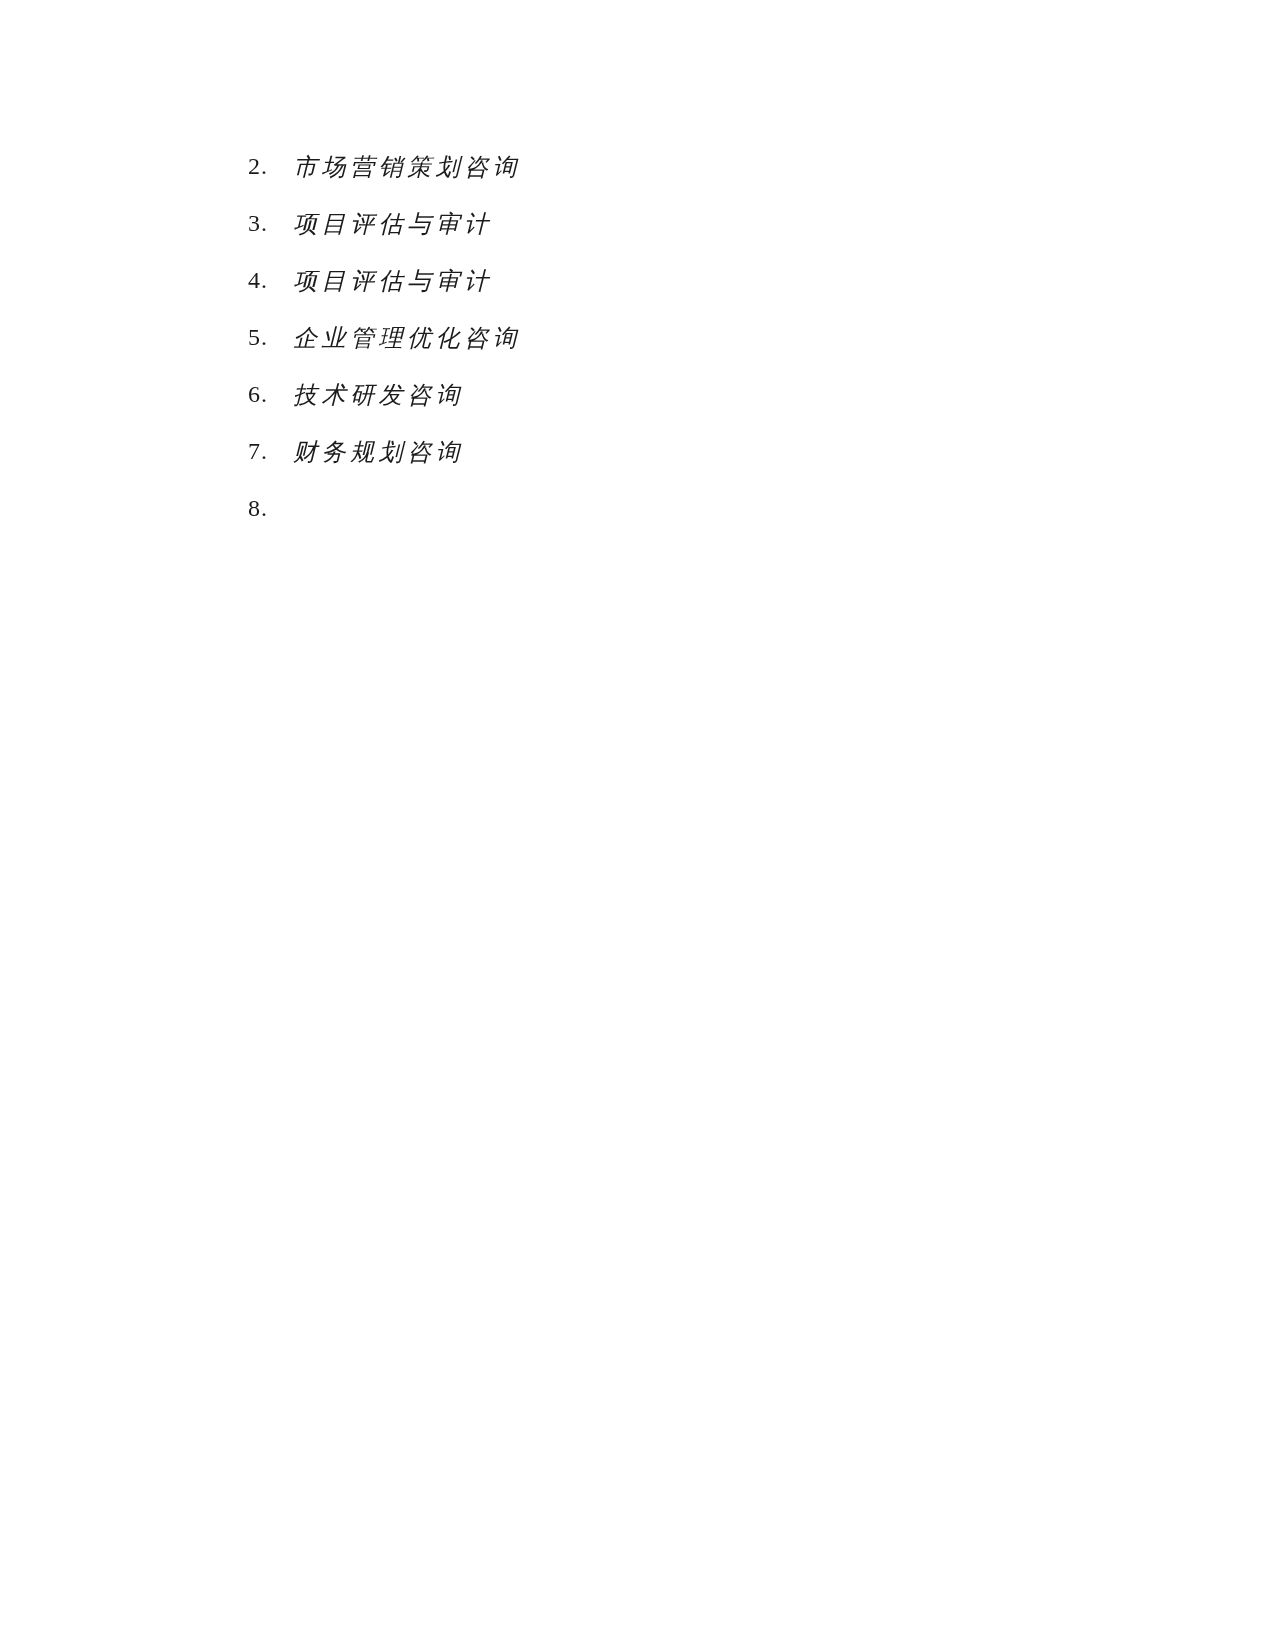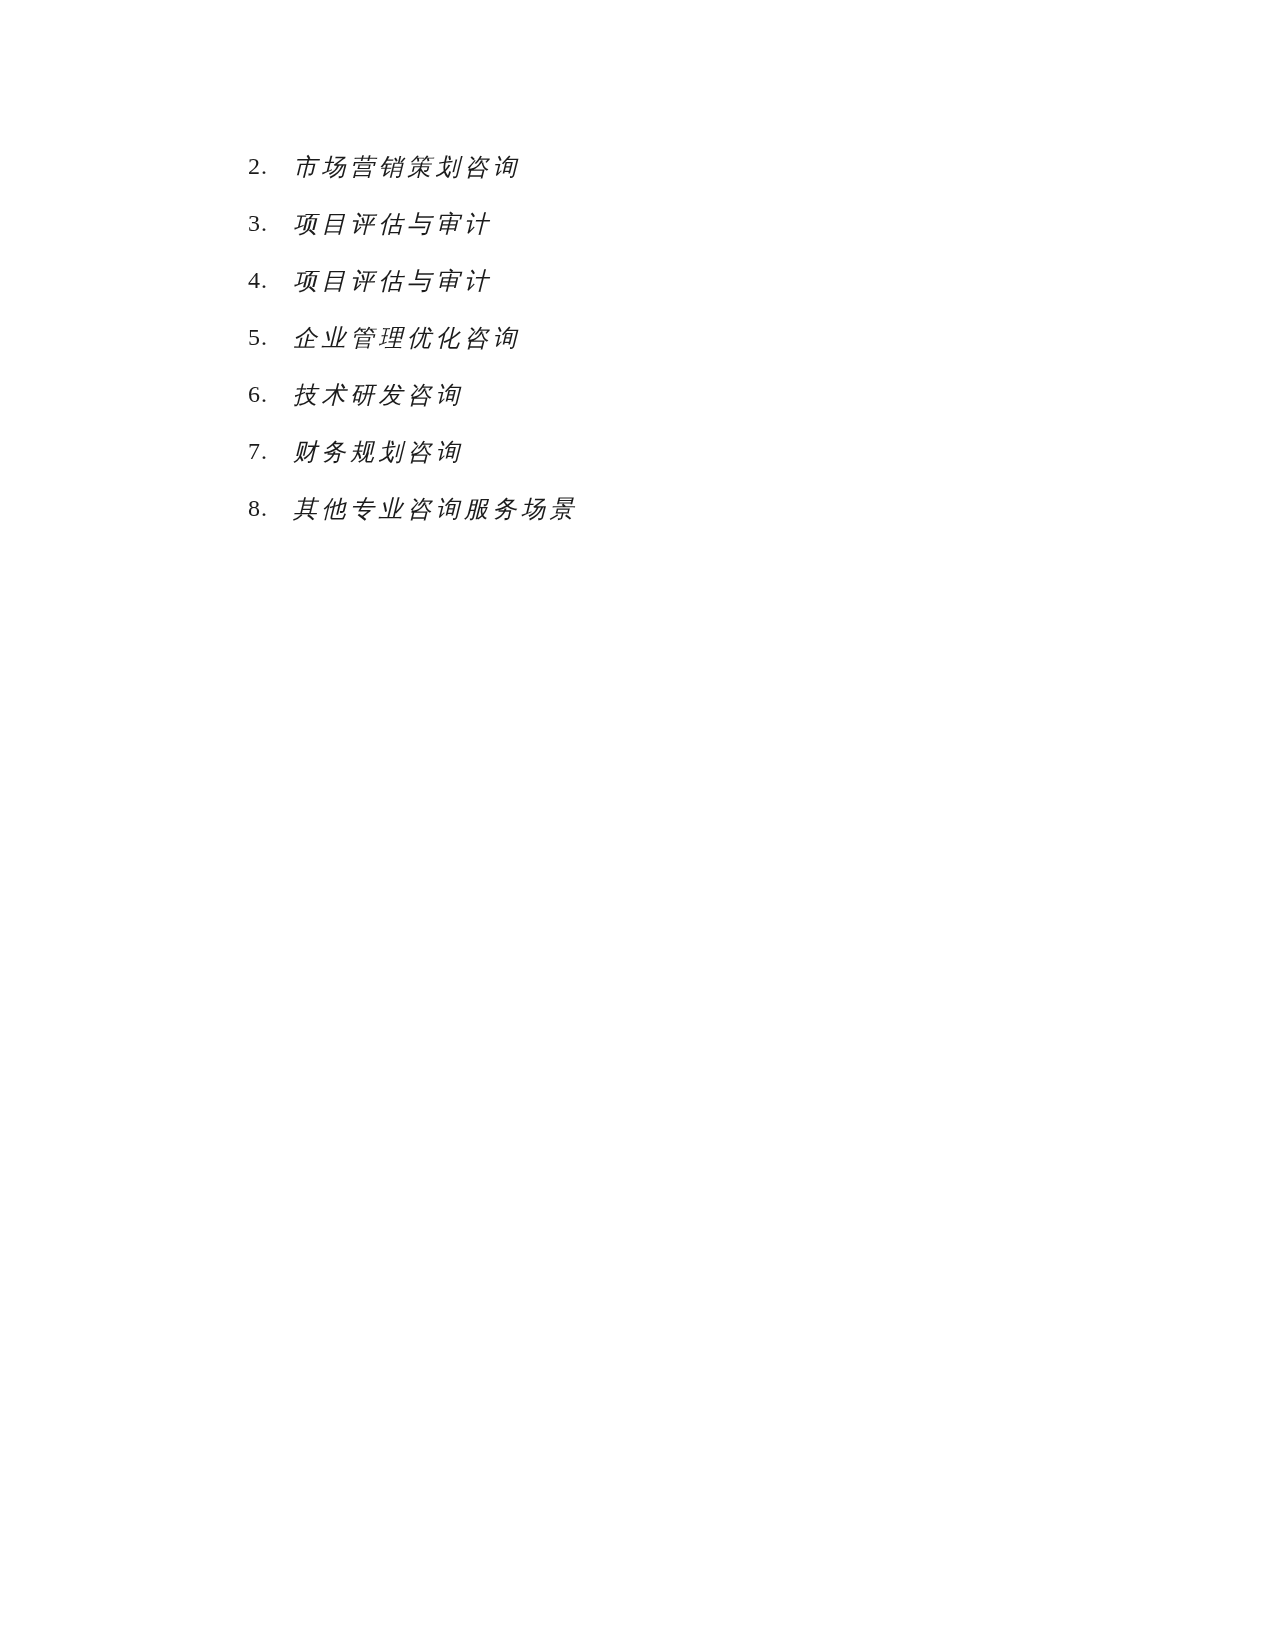--- a/index.html
+++ b/index.html
@@ -78,17 +78,16 @@
       <span class="item-label">技术研发咨询</span>
     </div>
 
     <div class="list-item">
       <span class="item-number">7.</span>
       <span class="item-label">财务规划咨询</span>
     </div>
 
     <div class="list-item">
       <span class="item-number">8.</span>
-      <span class="item-label">其他专业咨询服务场景</span>
     </div>
 
   </div>
 </div>
 
 </body></html>

